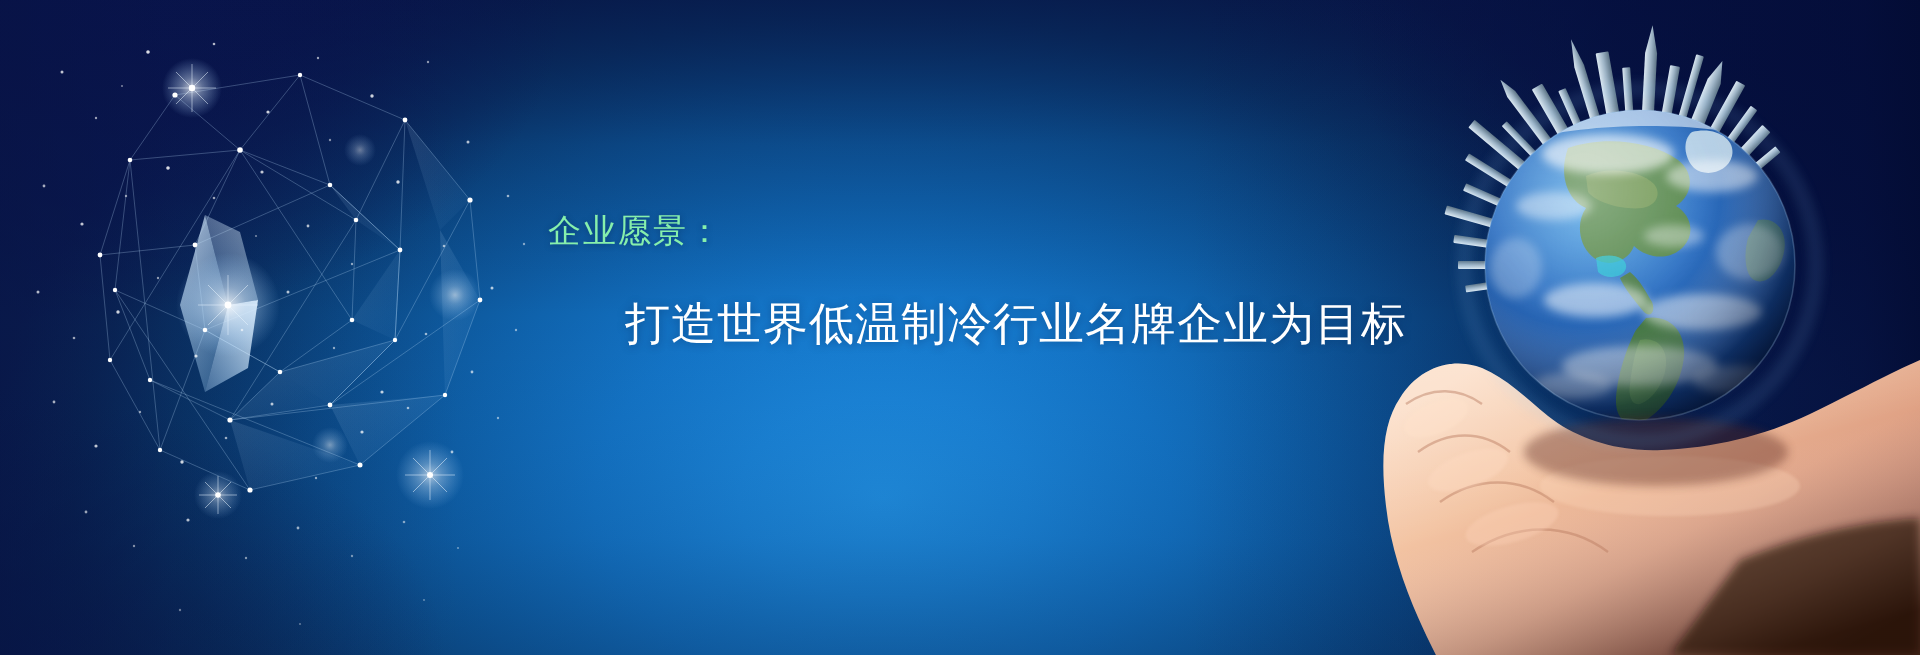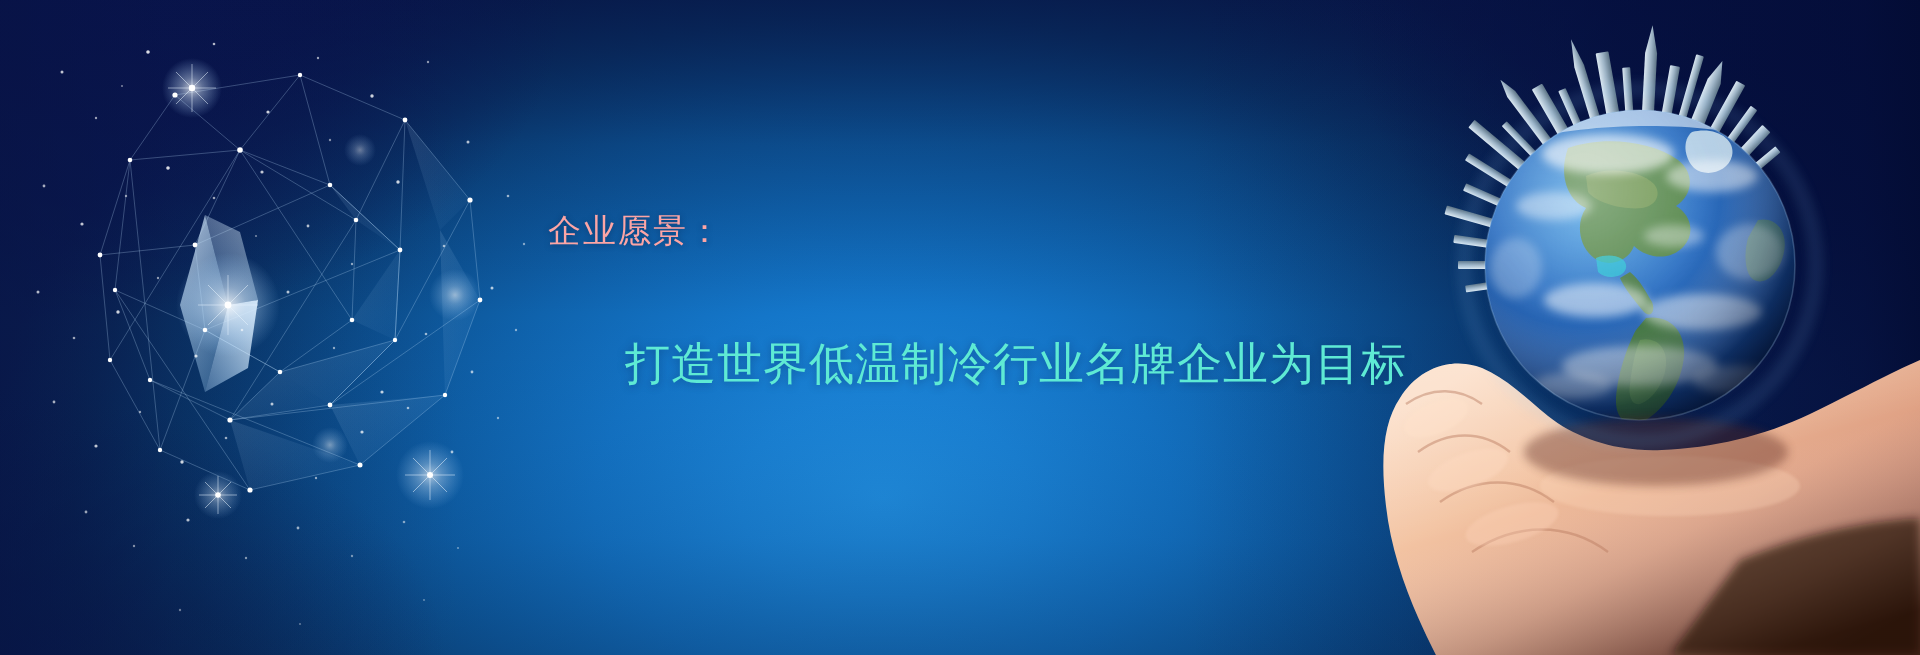--- a/index.html
+++ b/index.html
@@ -73,37 +73,36 @@
     left: 0; top: 0;
     width: 1920px; height: 655px;
   }
   .eyebrow {
     position: absolute;
     left: 548px;
     top: 212px;
     font-size: 33px;
     line-height: 1.15;
     letter-spacing: 2px;
-    color: #fca5a5;
+    color: #86efac;
     font-weight: 400;
     text-shadow: 0 1px 6px rgba(3,22,56,0.40);
     white-space: nowrap;
   }
   .headline {
     position: absolute;
     left: 625px;
     top: 299px;
     font-size: 45px;
     line-height: 1.12;
     letter-spacing: 1px;
-    color: #5eead4;
+    color: #ffffff;
     font-weight: 400;
     text-shadow: 0 1px 8px rgba(3,30,70,0.38);
     white-space: nowrap;
-    margin-top: 40px;
   }
 </style>
 </head>
 <body>
 
 <div class="banner">
 
   <div class="bg-base"></div>
   <div class="bg-darkcorners"></div>
   <div class="bg-vignette"></div>

